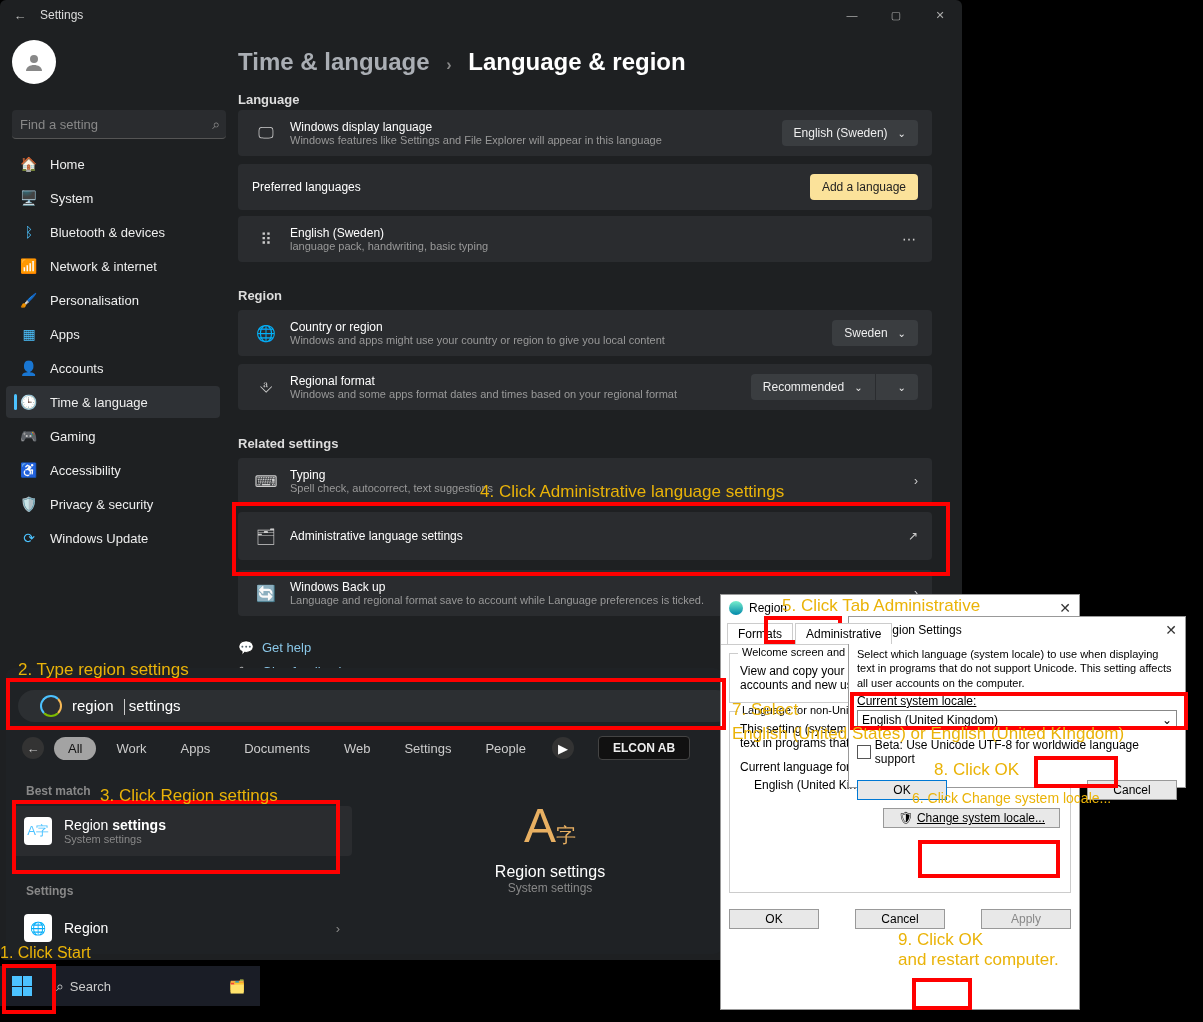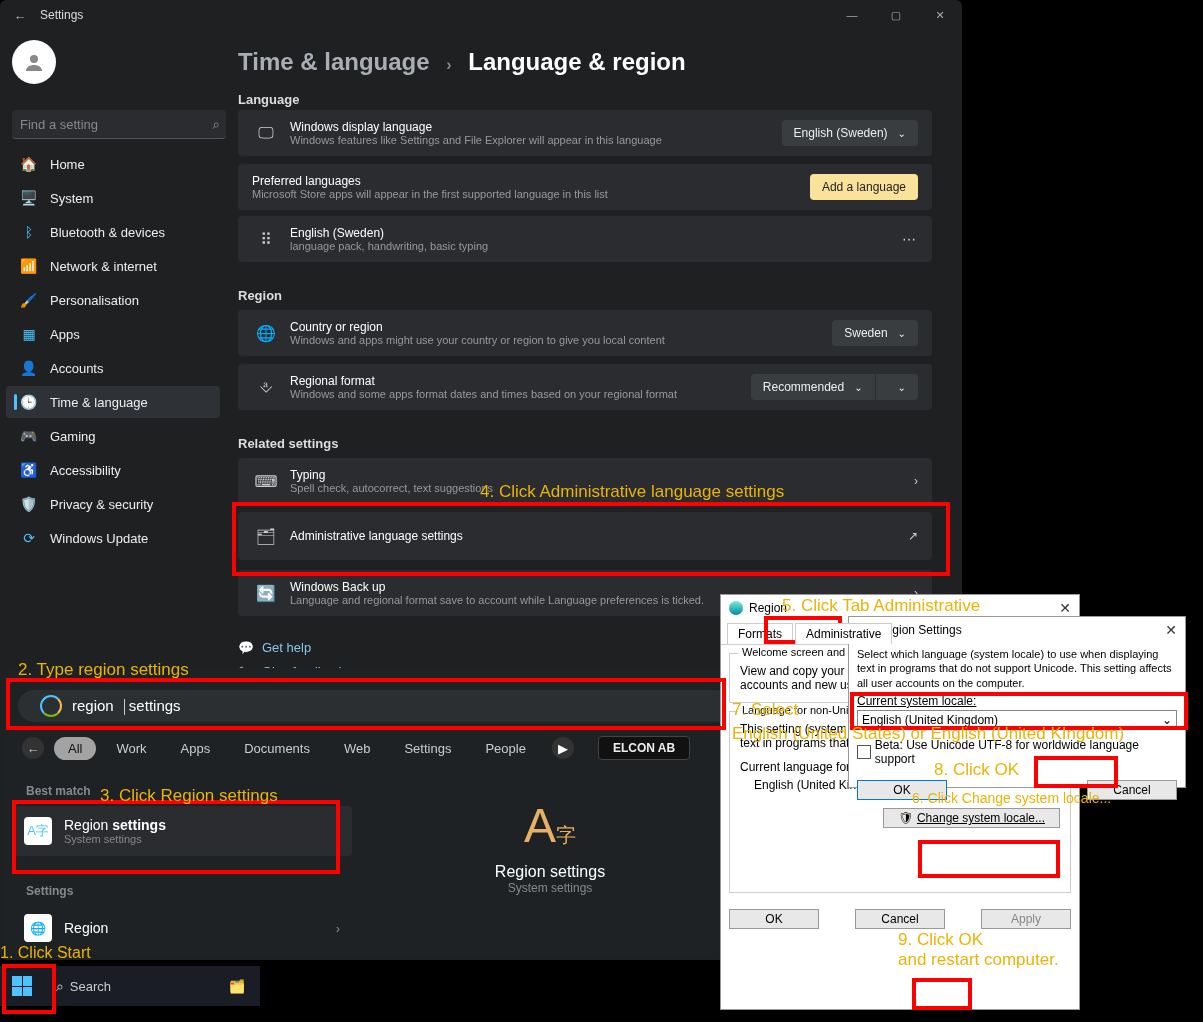--- a/index.html
+++ b/index.html
@@ -212,21 +212,20 @@
             <span>English (Sweden)</span>
             <span class="chev">⌄</span>
           </div>
       </div>
     </div>
 
     <div class="abs card" style="top:164px">
       <div class="cardrow">
         <div class="ctext" style="margin-left:0">
             <div class="t1">Preferred languages</div>
-            <div class="t2">Microsoft Store apps will appear in the first supported language in this list</div>
           </div>
         <div class="pill yellow">
             <span>Add a language</span>
           </div>
       </div>
     </div>
 
     <div class="abs card" style="top:216px">
       <div class="cardrow">
         <span class="cic">⠿</span>

